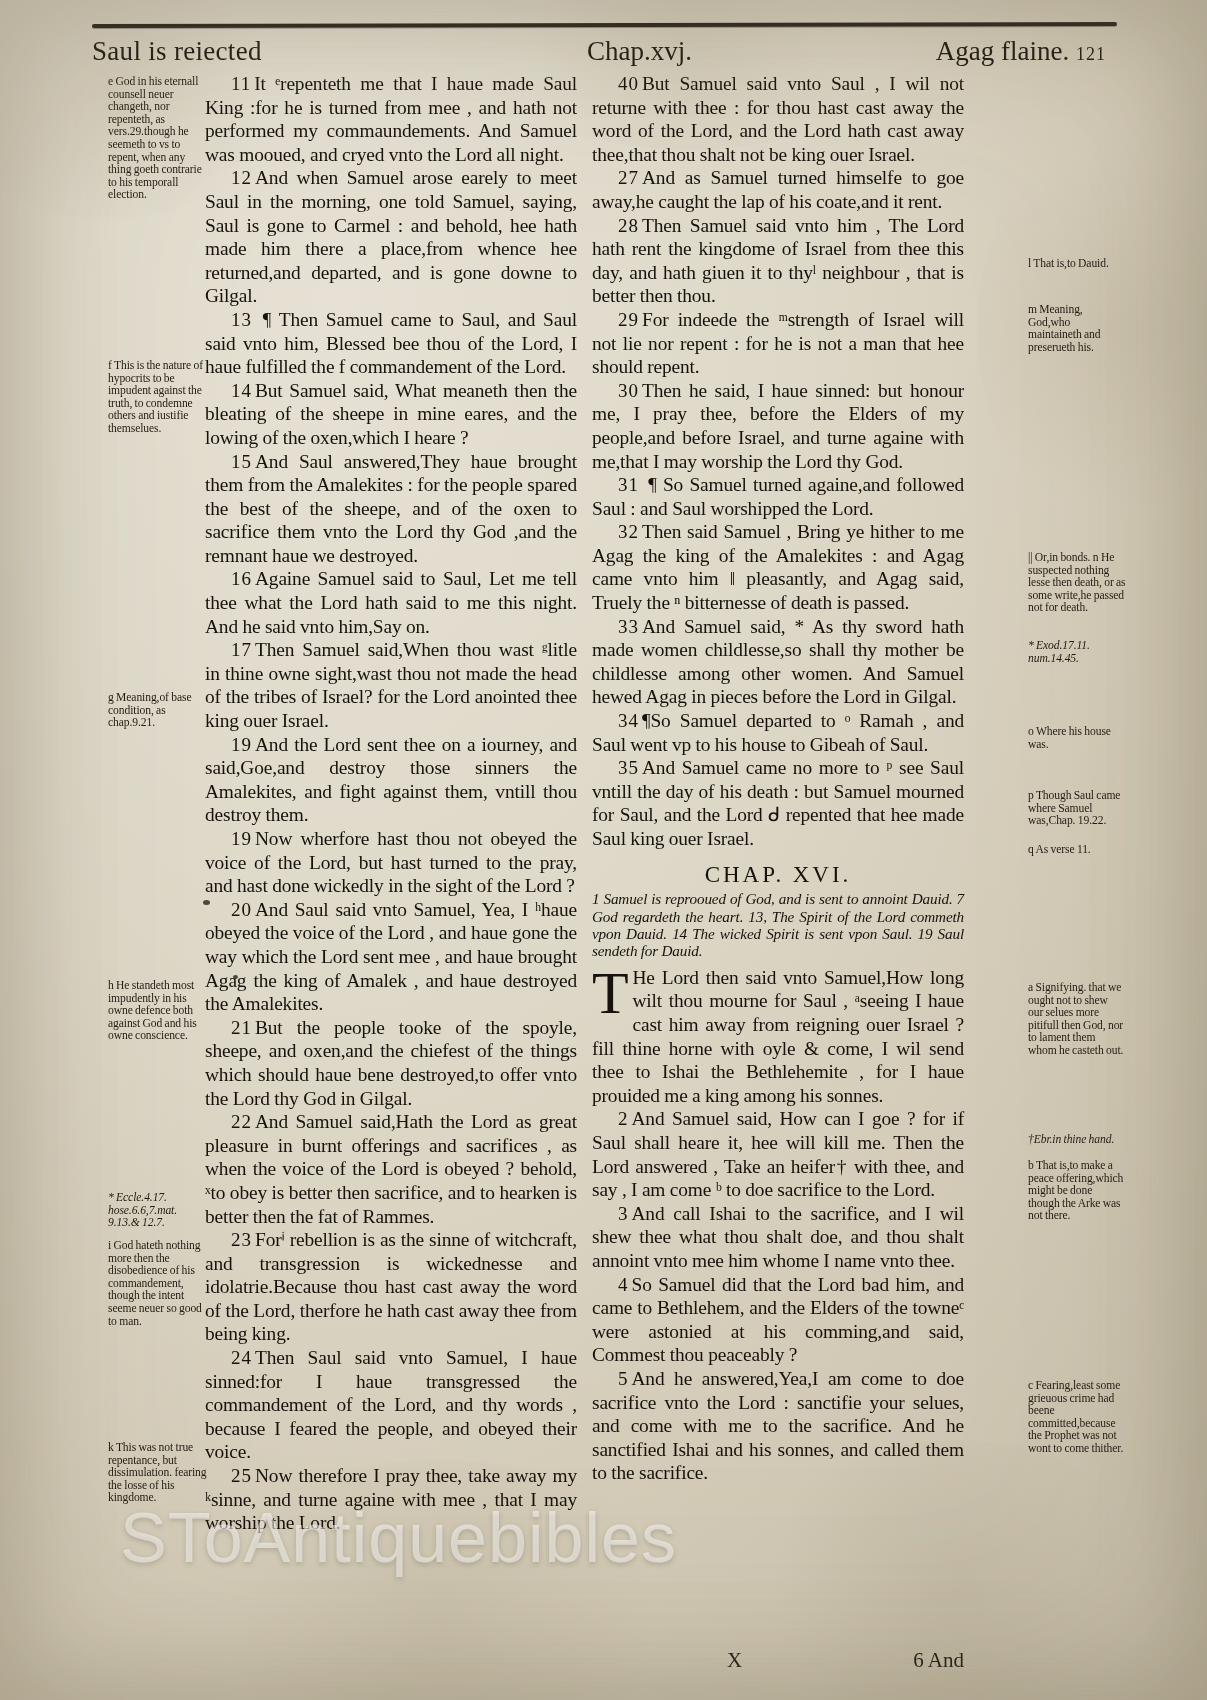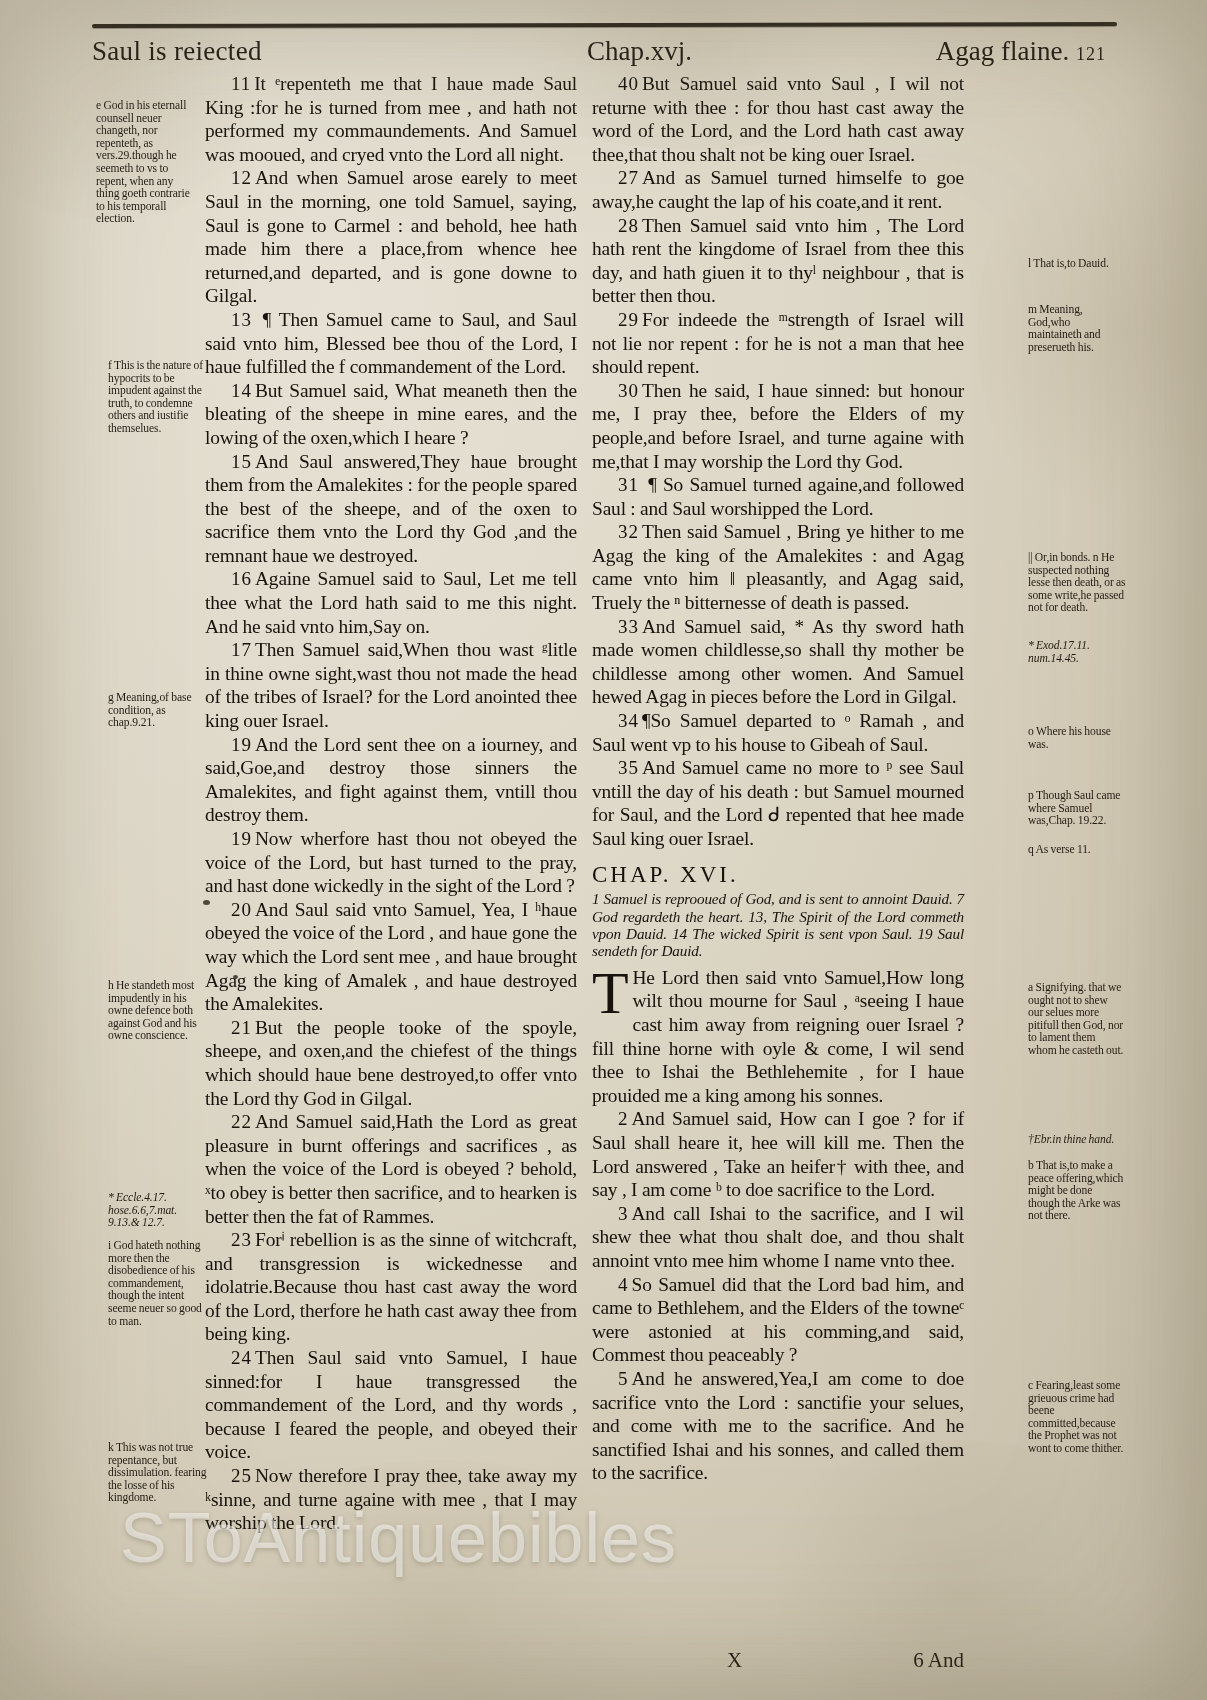--- a/index.html
+++ b/index.html
@@ -61,21 +61,21 @@
   }
   .colL{left:205px;top:0px;width:372px;}
   .colR{left:592px;top:0px;width:372px;}
 
   p{margin:0 0 0 0;text-indent:26px;text-align:justify;}
   p.noind{text-indent:0;}
   .vn{font-size:19px;letter-spacing:1px;padding-right:3px;}
   .pil{font-size:19px;}
 
   
-  .chaphead{text-align:left;font-size:23px;letter-spacing:3px;margin:12px 0 4px 0;}
+  .chaphead{text-align:center;font-size:23px;letter-spacing:3px;margin:12px 0 4px 0;}
   .argument{font-style:italic;font-size:15.2px;line-height:17.4px;text-align:justify;text-indent:0;}
 
   
   .dropcap{float:left;font-size:60px;line-height:47px;padding:2px 4px 0 0;margin-top:2px;}
 
   
   #footer{position:absolute;left:592px;top:1648px;width:372px;
           display:flex;justify-content:space-between;font-size:21px;color:#1b150e;}
   #footer .sig{padding-left:135px;}
 
@@ -103,21 +103,21 @@
     <div class="hl">Saul is reiected</div>
     <div class="hc">Chap.xvj.</div>
     <div class="hr">
       <span>Agag flaine.</span>
       <span class="pg">121</span>
     </div>
   </div>
 
   <div id="body">
 
-    <div class="mnote" style="left:96px;top:4px;width:96px;margin-top:24px;">e God in his eternall counsell neuer changeth, nor repenteth, as vers.29.though he seemeth to vs to repent, when any thing goeth contrarie to his temporall election.</div>
+    <div class="mnote" style="left:108px;top:4px;width:96px;">e God in his eternall counsell neuer changeth, nor repenteth, as vers.29.though he seemeth to vs to repent, when any thing goeth contrarie to his temporall election.</div>
     <div class="mnote" style="left:108px;top:288px;width:100px;">f This is the nature of hypocrits to be impudent against the truth, to condemne others and iustifie themselues.</div>
     <div class="mnote" style="left:108px;top:620px;width:100px;">g Meaning,of base condition, as chap.9.21.</div>
     <div class="mnote" style="left:108px;top:908px;width:102px;">h He standeth most impudently in his owne defence both against God and his owne conscience.</div>
     <div class="mnote it" style="left:108px;top:1120px;width:100px;font-style:italic;">* Eccle.4.17. hose.6.6,7.mat. 9.13.&amp; 12.7.</div>
     <div class="mnote" style="left:108px;top:1168px;width:102px;">i God hateth nothing more then the disobedience of his commandement, though the intent seeme neuer so good to man.</div>
     <div class="mnote" style="left:108px;top:1370px;width:104px;">k This was not true repentance, but dissimulation. fearing the losse of his kingdome.</div>
 
     <div class="mnote" style="left:1028px;top:186px;width:96px;">l That is,to Dauid.</div>
     <div class="mnote" style="left:1028px;top:232px;width:98px;">m Meaning, God,who maintaineth and preserueth his.</div>
     <div class="mnote" style="left:1028px;top:480px;width:100px;">|| Or,in bonds. n He suspected nothing lesse then death, or as some write,he passed not for death.</div>

